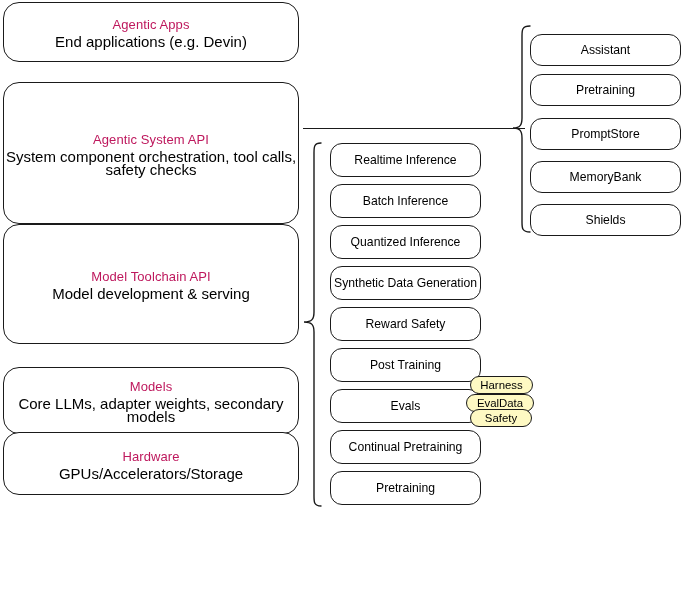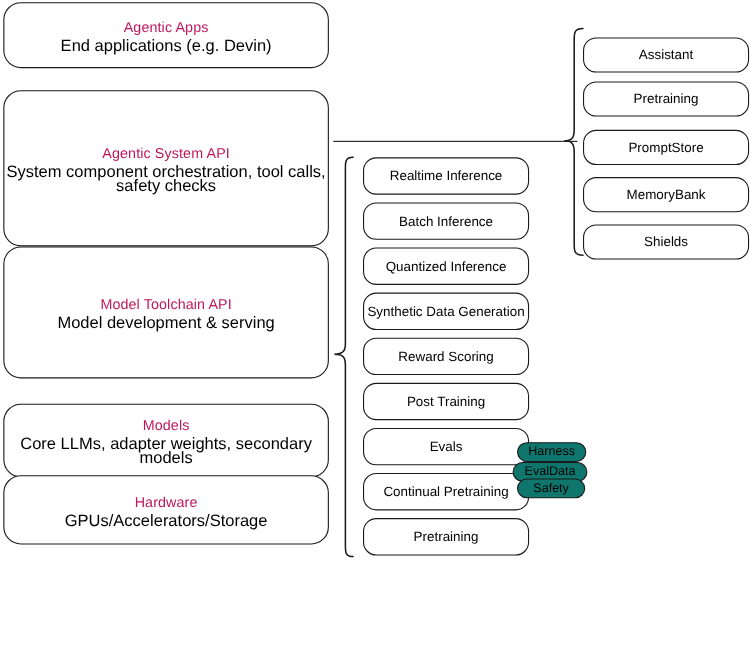--- a/index.html
+++ b/index.html
@@ -78,29 +78,28 @@
     font-size: 12.2px;
     line-height: 15px;
   }
 
   
   .pill {
     position: absolute;
     box-sizing: border-box;
     border: 1.4px solid #1a1a1a;
     border-radius: 999px;
-    background: #0f766e;
+    background: #fef9c3;
     height: 18px;
     display: flex;
     align-items: center;
     justify-content: center;
     font-size: 11.4px;
     line-height: 12px;
     color: #000;
-    margin-top: 26px;
   }
 
   
   .connector {
     position: absolute;
     pointer-events: none;
   }
   .hline {
     position: absolute;
     height: 0;
@@ -154,21 +153,21 @@
   <div class="box cap" style="top:184px;">
     <div class="label">Batch Inference</div>
   </div>
   <div class="box cap" style="top:225px;">
     <div class="label">Quantized Inference</div>
   </div>
   <div class="box cap" style="top:266px;">
     <div class="label">Synthetic Data Generation</div>
   </div>
   <div class="box cap" style="top:307px;">
-    <div class="label">Reward Scoring</div>
+    <div class="label">Reward Safety</div>
   </div>
   <div class="box cap" style="top:348px;">
     <div class="label">Post Training</div>
   </div>
   <div class="box cap" style="top:389px;">
     <div class="label">Evals</div>
   </div>
   <div class="box cap" style="top:430px;">
     <div class="label">Continual Pretraining</div>
   </div>

